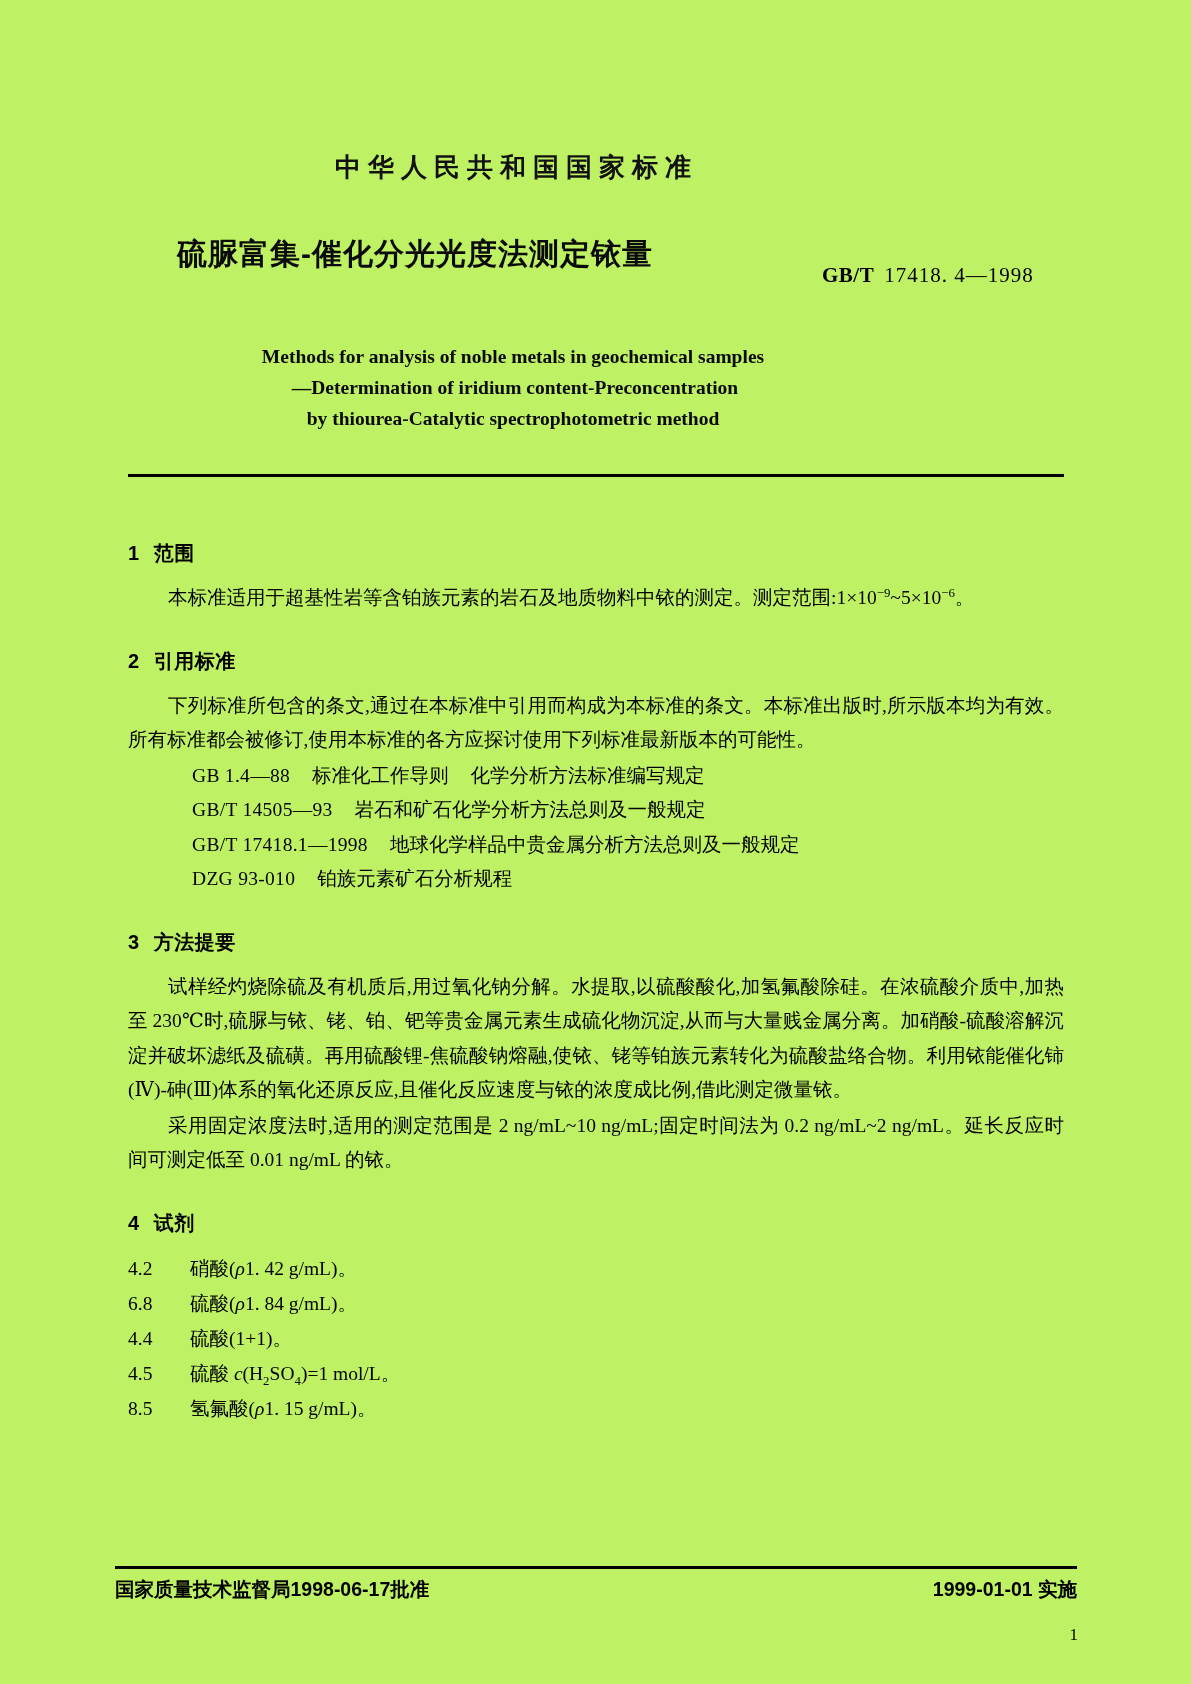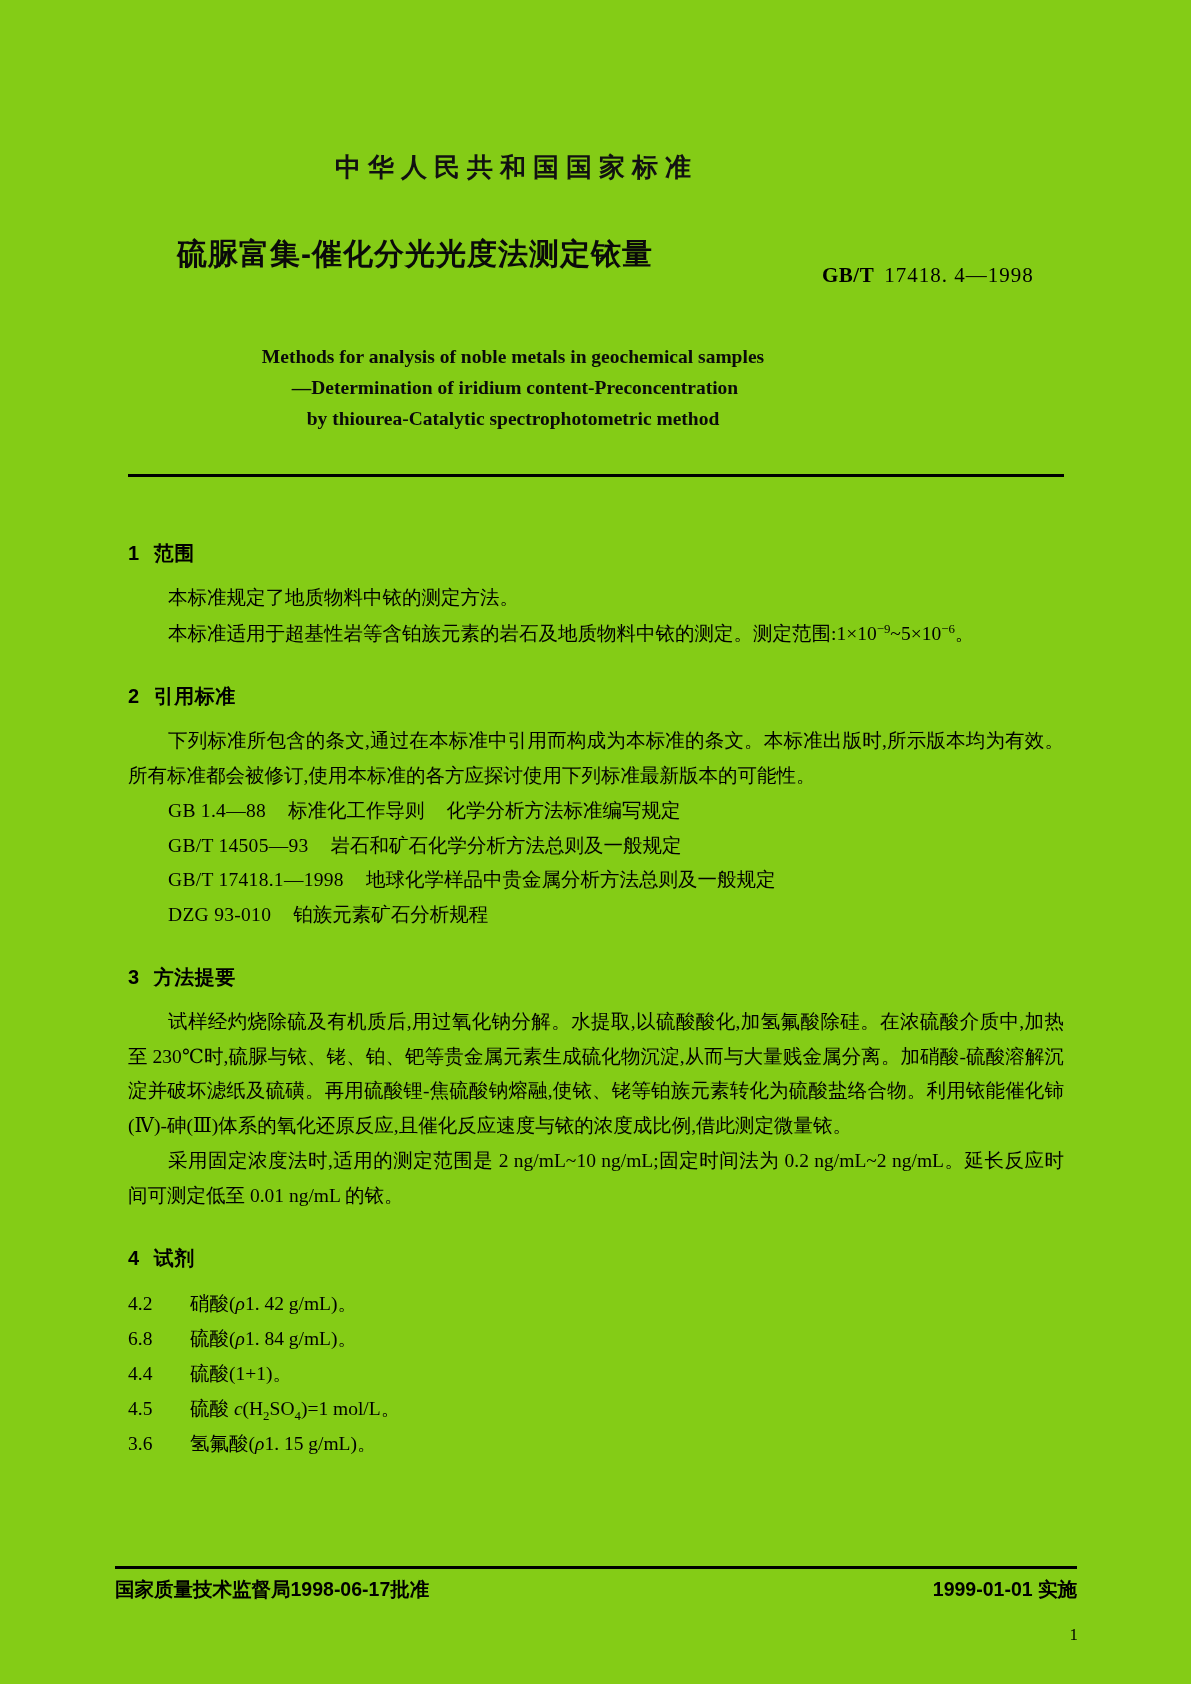--- a/index.html
+++ b/index.html
@@ -10,21 +10,21 @@
   }
   body {
     font-family: "Liberation Serif", "DejaVu Serif", serif;
     color: #000000;
   }
   .page {
     position: relative;
     width: 1191px;
     height: 1684px;
     margin: 0 auto;
-    background: #84cc16;
+    background: #bef264;
     overflow: hidden;
   }
   
   .header-zone {
     position: absolute;
     left: 0;
     top: 150px;
     width: 1191px;
   }
   .national-standard {
@@ -119,21 +119,21 @@
     margin: 0 0 1px 0;
   }
   .para.indent { text-indent: 40px; }
   .refline {
     font-family: "Liberation Serif", "DejaVu Serif", serif;
     font-size: 19.5px;
     line-height: 34.5px;
     padding-left: 40px;
     white-space: nowrap;
   }
-  .refline .code { letter-spacing: 0.3px; }
+  .refline .code { letter-spacing: 0.3px; margin-left: 24px; }
   .refline .gap { display: inline-block; width: 22px; }
   .refline .gap2 { display: inline-block; width: 22px; }
   .reagent {
     font-family: "Liberation Serif", "DejaVu Serif", serif;
     font-size: 19.5px;
     line-height: 35px;
     white-space: nowrap;
   }
   .reagent .rnum { display: inline-block; min-width: 62px; }
   .rho { font-style: italic; font-family: "Liberation Serif","DejaVu Serif",serif;}
@@ -191,21 +191,20 @@
     </div>
   </div>
 
   <div class="head-rule"></div>
 
   <div class="body-zone">
 
     <div class="sec-head">
       <span class="num">1</span><span>范围</span>
     </div>
-    <p class="para indent">本标准规定了地质物料中铱的测定方法。</p>
     <p class="para indent"><span>本标准适用于超基性岩等含铂族元素的岩石及地质物料中铱的测定。测定范围:1×10</span><sup>−9</sup><span>~5×</span><span>10</span><sup>−6</sup><span>。</span></p>
 
     <div class="sec-head">
       <span class="num">2</span><span>引用标准</span>
     </div>
     <p class="para indent">下列标准所包含的条文,通过在本标准中引用而构成为本标准的条文。本标准出版时,所示版本均为有效。所有标准都会被修订,使用本标准的各方应探讨使用下列标准最新版本的可能性。</p>
 
     <div class="refline">
       <span class="code">GB 1.4—88</span><span class="gap"></span><span>标准化工作导则</span><span class="gap2"></span><span>化学分析方法标准编写规定</span>
     </div>
@@ -235,21 +234,21 @@
     <div class="reagent">
       <span class="rnum">6.8</span><span>硫酸(</span><span class="rho">ρ</span><span>1. 84 g/mL)。</span>
     </div>
     <div class="reagent">
       <span class="rnum">4.4</span><span>硫酸(1+1)。</span>
     </div>
     <div class="reagent">
       <span class="rnum">4.5</span><span>硫酸 </span><span class="rho">c</span><span>(H<sub>2</sub>SO<sub>4</sub>)=1 mol/L。</span>
     </div>
     <div class="reagent">
-      <span class="rnum">3.6</span><span>氢氟酸(</span><span class="rho">ρ</span><span>1. 15 g/mL)。</span>
+      <span class="rnum">8.5</span><span>氢氟酸(</span><span class="rho">ρ</span><span>1. 15 g/mL)。</span>
     </div>
 
   </div>
 
   <div class="foot-rule"></div>
   <div class="footer">
     <div class="left">国家质量技术监督局1998-06-17批准</div>
     <div class="right">1999-01-01 实施</div>
   </div>
   <div class="page-num">1</div>

